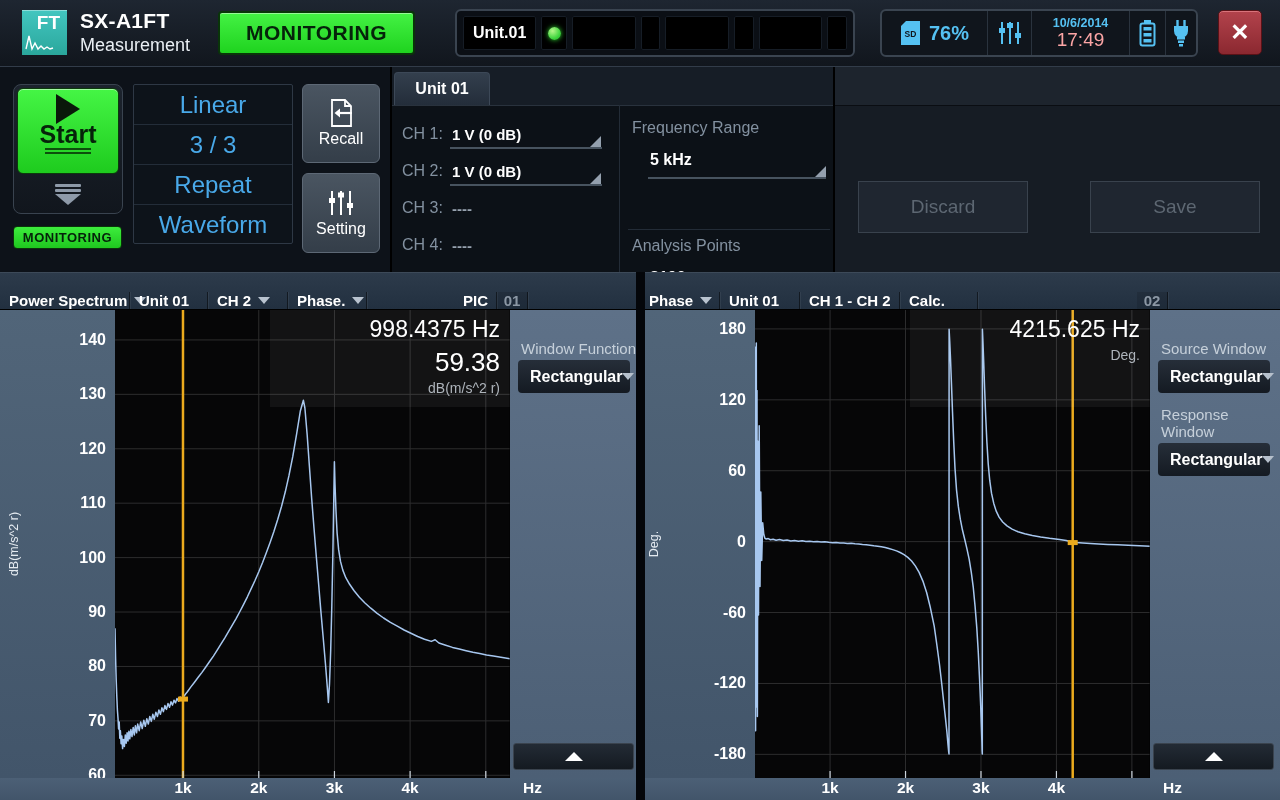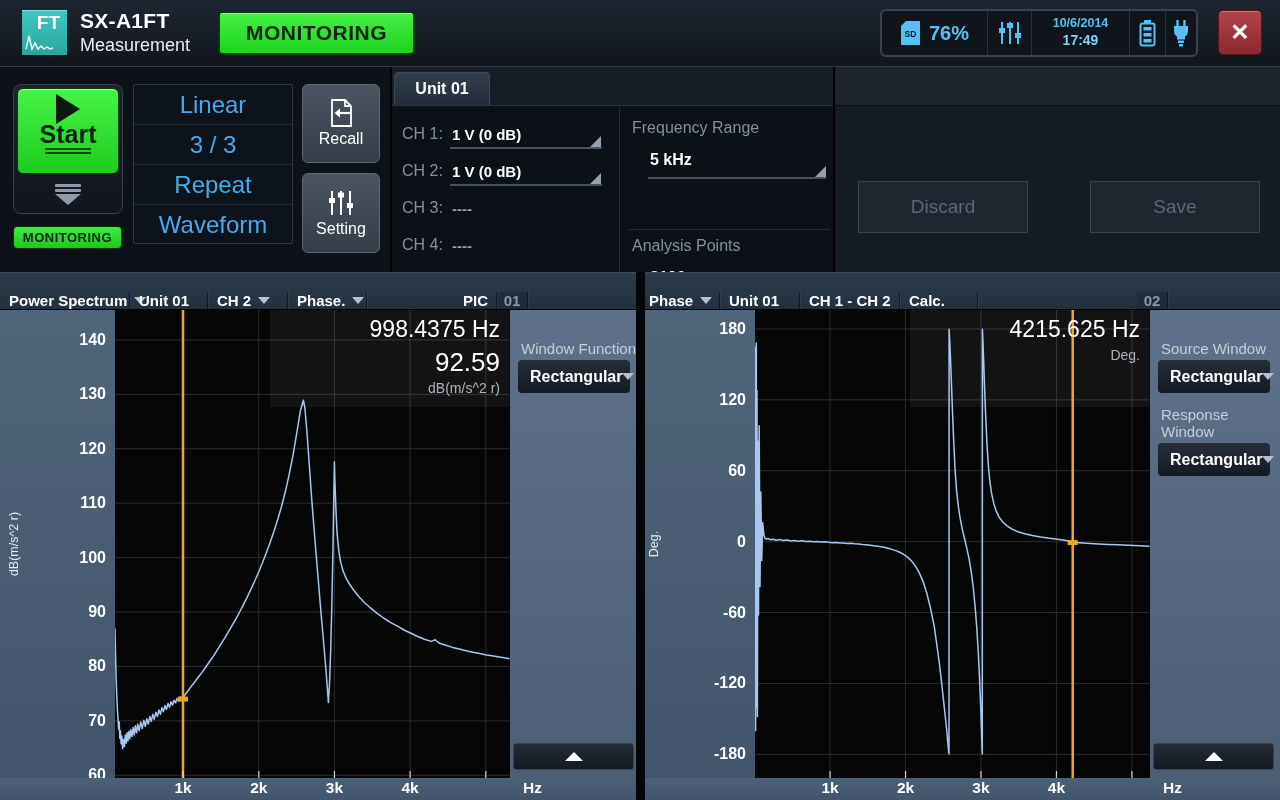--- a/index.html
+++ b/index.html
@@ -19,21 +19,21 @@
   .ucell.name{width:74px;color:#fff;font-weight:bold;font-size:16px;}
   .ucell.led{width:26px;}
   .led-dot{width:13px;height:13px;border-radius:50%;background:radial-gradient(circle at 35% 30%,#b5f78a,#3fd63f 60%,#22a822);box-shadow:0 0 5px #2fd52f;}
   .ucell.w{width:64px;}.ucell.n{width:20px;}
   .status{position:absolute;left:880px;top:9px;width:318px;height:48px;box-sizing:border-box;border:2px solid #3a4450;border-radius:6px;background:#10151c;display:flex;align-items:center;}
   .st{height:100%;display:flex;align-items:center;justify-content:center;gap:8px;border-right:1px solid #2a333e;box-sizing:border-box;}
   .st:last-child{border-right:none;}
   .st.sd{width:106px;}.st.mix{width:44px;}.st.dt{width:98px;flex-direction:column;gap:0;}.st.bat{width:36px;}.st.plug{flex:1;}
   .st .pct{color:#55c1f2;font-size:20px;font-weight:bold;}
   .st .date{color:#55c1f2;font-size:12.5px;font-weight:bold;line-height:14px;}
-  .st .time{color:#7dd3fc;font-size:14px;font-weight:bold;line-height:20px;}
+  .st .time{color:#fca5a5;font-size:19px;font-weight:normal;line-height:20px;}
   .close-btn{position:absolute;left:1218px;top:10px;width:44px;height:45px;box-sizing:border-box;background:linear-gradient(#b3434c,#8b2830);border:1px solid #5a1217;box-shadow:inset 0 1px 0 #d9737b;border-radius:5px;display:flex;align-items:center;justify-content:center;color:#fff;font-size:23px;font-weight:bold;}
   
   .controlrow{position:absolute;left:0;top:66px;width:1280px;height:206px;background:#0d1219;border-top:1px solid #323c49;box-sizing:border-box;}
   .start-wrap{position:absolute;left:13px;top:17px;width:110px;height:130px;background:linear-gradient(#1c232d,#11161d);border:1px solid #39434f;border-radius:8px;box-sizing:border-box;}
   .start-btn{position:absolute;left:3px;top:3px;width:102px;height:86px;background:linear-gradient(#45f545,#1ecb1e);border:1px solid #0b3a0b;border-radius:6px;box-shadow:inset 0 1px 0 rgba(255,255,255,.5);box-sizing:border-box;}
   .play{width:0;height:0;border-left:24px solid #0a180a;border-top:15px solid transparent;border-bottom:15px solid transparent;margin:5px auto 0 auto;}
   .start-label{color:#06230a;font-size:25px;font-weight:bold;text-align:center;margin-top:-3px;line-height:26px;}
   .grip{width:46px;height:8px;margin:1px auto 0 auto;background:repeating-linear-gradient(#0c4f0c 0 2px,transparent 2px 4px);}
   .drop-arrow{position:absolute;left:0;right:0;bottom:8px;display:flex;flex-direction:column;align-items:center;gap:2px;}
   .drop-arrow .bar{width:26px;height:3px;background:#8e9aa9;border-radius:1px;}
@@ -108,20 +108,32 @@
       <span class="ft">FT</span>
       <svg width="30" height="18" viewBox="0 0 30 18">
           <polyline points="1,15 4,2 7,15 10,9 13,15 16,12 19,15 22,13 25,15 28,14" fill="none" stroke="#fff" stroke-width="1.4"></polyline>
         </svg>
     </div>
     <div class="titles">
       <div class="title">SX-A1FT</div>
       <div class="subtitle">Measurement</div>
     </div>
     <div class="monitoring-btn">MONITORING</div>
+    <div class="unit-strip">
+      <div class="ucell name">Unit.01</div>
+      <div class="ucell led">
+          <span class="led-dot"></span>
+        </div>
+      <div class="ucell w"></div>
+        <div class="ucell n"></div>
+      <div class="ucell w"></div>
+        <div class="ucell n"></div>
+      <div class="ucell w"></div>
+        <div class="ucell n"></div>
+    </div>
     <div class="status">
       <div class="st sd">
         <svg width="21" height="26" viewBox="0 0 21 26">
             <path d="M6 1 L20 1 L20 25 L1 25 L1 6 Z" fill="#55c1f2"></path>
             <text x="10.5" y="17" font-size="8.5" font-family="Liberation Sans,sans-serif" font-weight="bold" fill="#10151c" text-anchor="middle">SD</text>
           </svg>
         <span class="pct">76%</span>
       </div>
       <div class="st mix">
         <svg width="24" height="26" viewBox="0 0 24 26">
@@ -308,21 +320,21 @@
               <polyline points="0.0,318.3 0.6,348.3 1.2,370.0 1.8,386.4 2.4,400.0 3.0,408.1 3.6,419.0 4.2,411.9 4.8,428.3 5.4,420.7 6.1,433.7 6.8,426.1 7.6,438.6 8.5,429.4 9.4,436.4 10.3,425.0 11.2,433.2 12.1,422.8 13.0,431.0 13.9,421.2 14.8,428.8 15.9,419.6 17.0,426.6 18.2,417.4 19.3,425.0 20.4,415.8 21.6,422.8 22.7,414.1 24.2,420.7 25.7,411.9 27.2,418.5 28.8,410.3 30.3,416.3 31.8,408.7 33.3,414.1 34.8,406.5 36.3,411.4 37.8,404.3 39.3,409.2 40.9,402.2 42.4,406.5 43.9,400.0 45.4,404.3 46.9,397.8 48.4,401.6 49.9,395.6 51.5,399.4 53.0,393.4 54.5,397.3 56.0,391.8 57.5,395.1 59.0,390.2 60.5,392.9 62.0,388.5 63.6,391.3 65.1,386.9 66.6,389.6 68.1,387.5 70.4,384.2 72.6,381.5 75.7,377.1 79.5,372.2 83.2,367.3 87.0,362.4 90.8,357.0 94.6,351.5 98.4,346.1 102.2,340.1 105.9,334.1 109.7,328.1 113.5,321.6 117.3,315.1 121.1,308.6 124.9,301.5 128.6,294.4 132.4,286.8 136.2,278.6 140.0,270.5 143.8,261.8 147.6,252.5 151.3,242.7 155.1,232.4 158.9,221.5 162.7,209.5 166.5,196.5 170.3,181.8 174.0,165.4 177.8,146.4 181.6,124.1 185.4,100.7 188.4,90.3 189.9,98.0 192.2,125.2 194.5,157.8 196.7,188.8 199.0,218.2 201.3,246.5 203.6,273.7 205.8,300.4 208.1,326.5 210.4,353.2 212.3,377.1 213.4,392.4 214.5,373.9 215.7,340.1 216.8,296.6 217.9,242.2 218.8,187.7 219.4,151.8 220.0,174.1 221.0,201.3 222.1,223.1 223.6,239.4 225.5,251.4 227.8,260.1 230.8,267.7 234.6,274.3 239.1,280.8 244.4,287.3 249.7,292.8 255.8,298.2 261.8,303.1 268.6,308.0 275.4,312.4 282.3,316.2 289.1,320.0 295.9,323.2 302.7,326.5 309.5,329.2 316.3,331.4 320.1,329.8 323.9,333.0 330.7,335.2 337.5,337.4 344.3,339.0 351.1,340.7 357.9,342.3 364.7,343.4 371.5,345.0 378.4,346.1 385.9,347.2 395.0,348.8" fill="none" stroke="#a7c7ef" stroke-width="1.5" stroke-linejoin="round"></polyline>
               <line x1="67.98521312260536" y1="0" x2="67.98521312260536" y2="468" stroke="#ebaa1d" stroke-width="2.5"></line>
               <rect x="62.98521312260536" y="386.593023255814" width="10" height="5" fill="#ebaa1d"></rect>
               <line x1="68.10344827586208" y1="461" x2="68.10344827586208" y2="468" stroke="#cdd5dd" stroke-width="1.2"></line>
               <line x1="143.77394636015327" y1="461" x2="143.77394636015327" y2="468" stroke="#cdd5dd" stroke-width="1.2"></line>
               <line x1="219.44444444444446" y1="461" x2="219.44444444444446" y2="468" stroke="#cdd5dd" stroke-width="1.2"></line>
               <line x1="295.11494252873564" y1="461" x2="295.11494252873564" y2="468" stroke="#cdd5dd" stroke-width="1.2"></line>
               <line x1="370.7854406130268" y1="461" x2="370.7854406130268" y2="468" stroke="#cdd5dd" stroke-width="1.2"></line>
             </svg><div class="readout">
               <div class="ro1">998.4375 Hz</div>
-              <div class="ro2">92.59</div>
+              <div class="ro2">59.38</div>
               <div class="ro3">dB(m/s^2 r)</div>
             </div></div>
           <div class="sidebar">
             <div class="sb-label" style="margin-top: 30px;">Window Function</div>
             <div class="sb-drop">
               <span>Rectangular</span>
               <span class="caret-down"></span>
             </div>
             <div class="sb-collapse">
               <span class="tri-up"></span>

